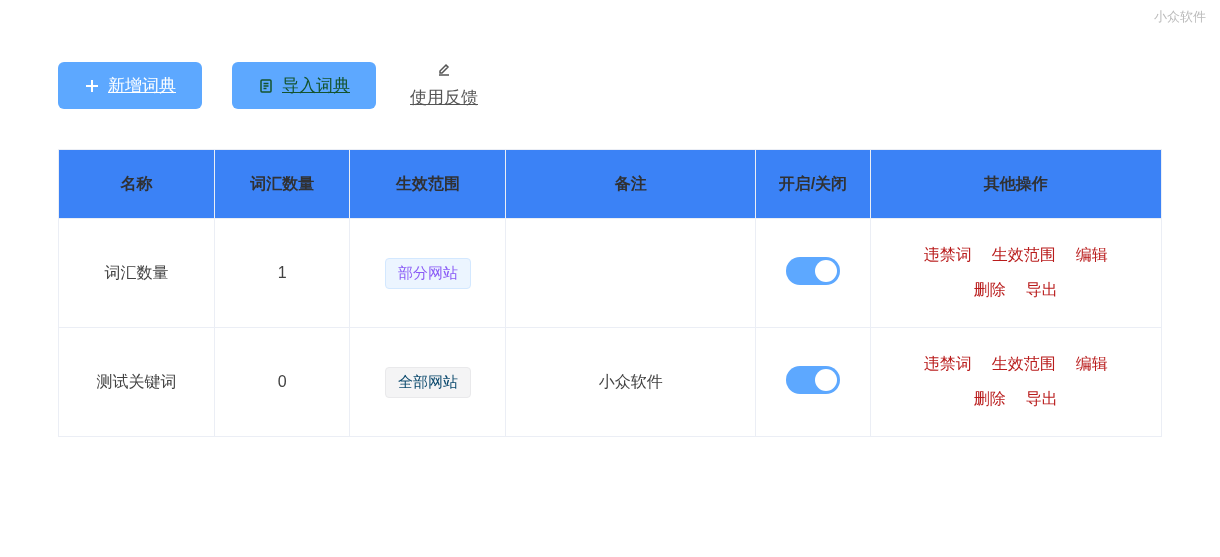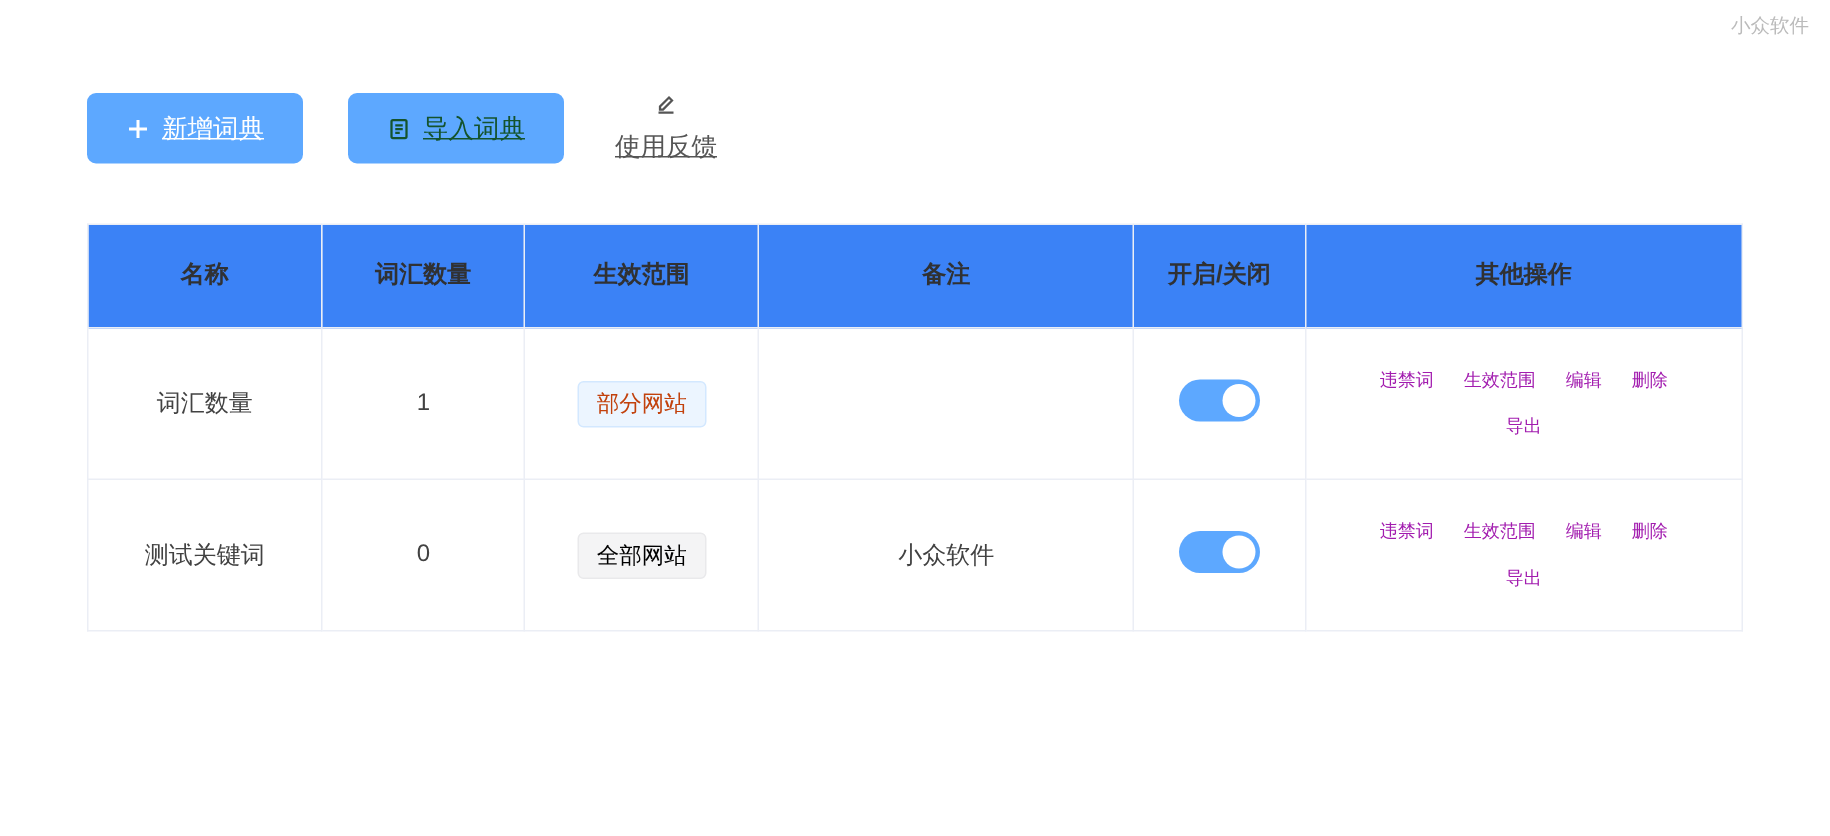--- a/index.html
+++ b/index.html
@@ -82,26 +82,26 @@
       padding: 26px 10px;
     }
     .tag {
       display: inline-block;
       padding: 5px 12px;
       border-radius: 4px;
       font-size: 15px;
     }
     .tag-blue {
       background: #ecf5ff;
-      color: #c2410c;
+      color: #8b5cf6;
       border: 1px solid #d3e8ff;
     }
     .tag-gray {
       background: #f4f4f5;
-      color: #000000;
+      color: #0c4a6e;
       border: 1px solid #e9e9eb;
     }
     .switch {
       position: relative;
       display: inline-block;
       width: 54px;
       height: 28px;
       background: #5da8ff;
       border-radius: 28px;
       cursor: pointer;
@@ -118,22 +118,22 @@
     }
     .actions {
       display: flex;
       flex-wrap: wrap;
       gap: 14px 20px;
       justify-content: center;
       max-width: 230px;
       margin: 0 auto;
     }
     .action-link {
-      color: #a21caf;
-      font-size: 12px;
+      color: #b91c1c;
+      font-size: 16px;
       cursor: pointer;
       white-space: nowrap;
     }
     .col-name { width: 150px; }
     .col-count { width: 130px; }
     .col-scope { width: 150px; }
     .col-note { width: 240px; }
     .col-toggle { width: 110px; }
     .col-ops { width: 280px; }
   </style>

